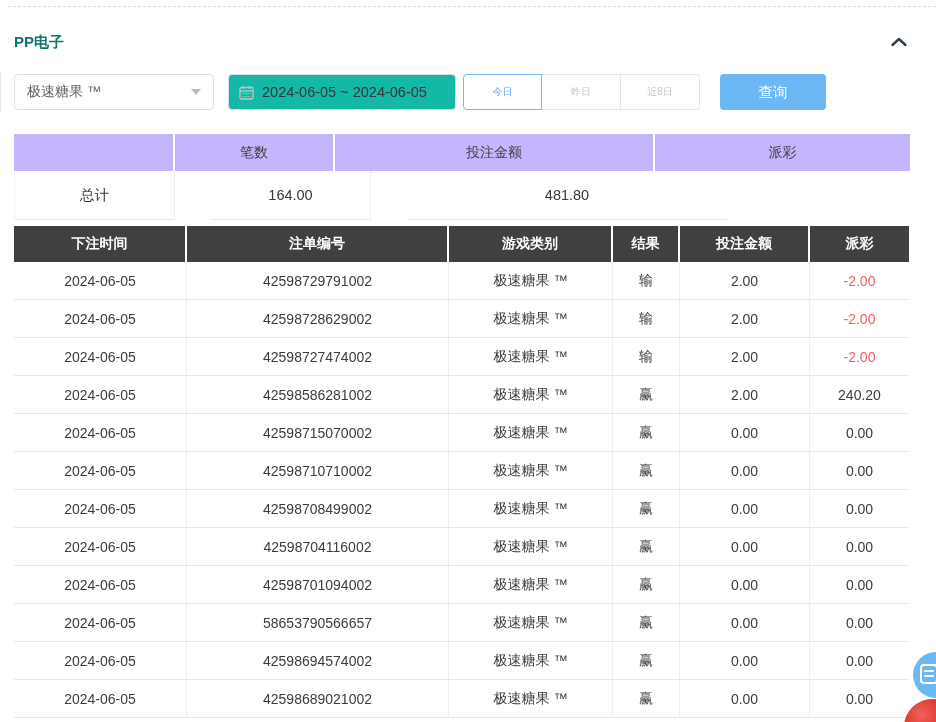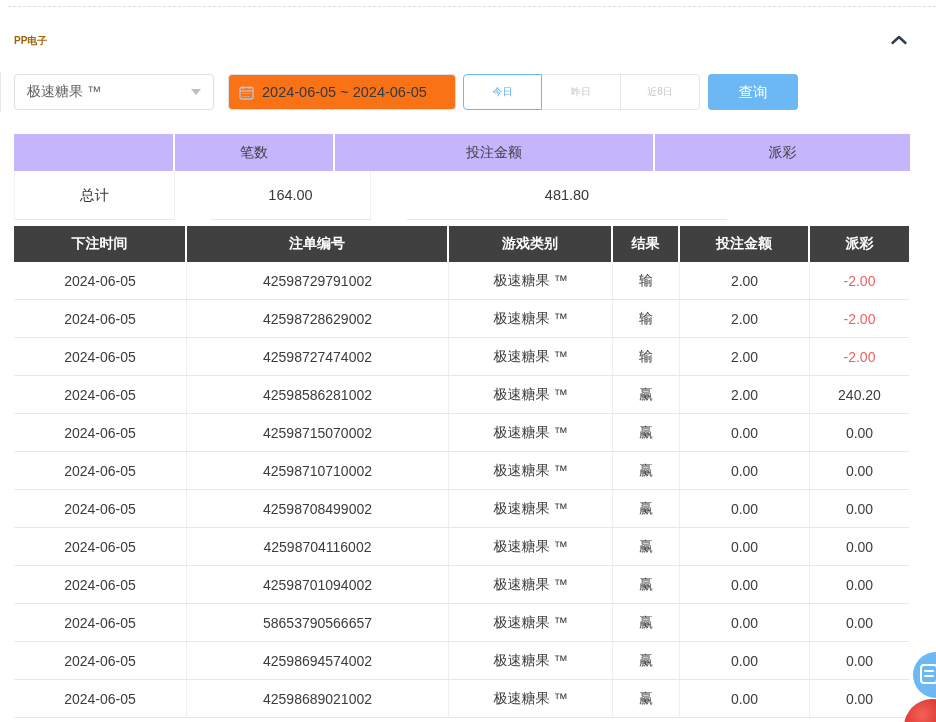--- a/index.html
+++ b/index.html
@@ -18,21 +18,21 @@
   }
   .left-edge-line {
     position: absolute; left: 0; top: 72px; height: 40px;
     border-left: 1px solid #e8e8e8;
   }
   
   .panel-header {
     position: absolute; top: 33px; left: 14px; right: 28px;
     display: flex; justify-content: space-between; align-items: center;
   }
-  .panel-title { font-size: 10px; font-weight: 700; color: #a16207; }
+  .panel-title { font-size: 15px; font-weight: 700; color: #0f766e; }
   .collapse-btn { cursor: pointer; display: flex; align-items: center; }
   
   .filter-bar {
     position: absolute; top: 74px; left: 14px;
     display: flex; align-items: center; height: 36px;
   }
   .select-box {
     width: 200px; height: 36px;
     border: 1px solid #dcdfe6; border-radius: 4px;
     display: flex; align-items: center;
@@ -41,21 +41,21 @@
   }
   .caret-down {
     width: 0; height: 0;
     border-left: 5px solid transparent; border-right: 5px solid transparent;
     border-top: 6px solid #b9bdc5;
   }
   .date-box {
     margin-left: 14px; width: 228px; height: 36px;
     border: 1px solid #dcdfe6; border-radius: 4px;
     display: flex; align-items: center; padding: 0 10px;
-    color: #35393d; background: #f97316; cursor: pointer;
+    color: #35393d; background: #14b8a6; cursor: pointer;
     font-size: 14.5px;
   }
   .date-box .cal { margin-right: 8px; display: flex; }
   .btn-group {
     margin-left: 7px; display: flex; height: 36px;
     border-radius: 4px;
   }
   .bg-btn {
     width: 79px; height: 36px; background: #fff;
     border: 1px solid #e3e6ea; color: #c3c6cb;
@@ -63,21 +63,21 @@
     display: flex; align-items: center; justify-content: center;
   }
   .bg-btn:first-child { border-radius: 4px 0 0 4px; }
   .bg-btn:last-child { border-radius: 0 4px 4px 0; border-left: none; }
   .bg-btn.mid { border-left: none; }
   .bg-btn.active {
     border: 1px solid #6db8f2; color: #57aaf0; z-index: 2;
     border-radius: 4px 0 0 4px;
   }
   .query-btn {
-    margin-left: 8px; width: 90px; height: 36px;
+    margin-left: 20px; width: 106px; height: 36px;
     background: #6cb8f4; color: #ffffff; border: none;
     border-radius: 4px; font-size: 14.5px; cursor: pointer;
     display: flex; align-items: center; justify-content: center;
   }
   
   .summary { position: absolute; top: 134px; left: 14px; width: 896px; }
   .summary-head { display: grid; grid-template-columns: 161px 160px 320px 255px; height: 37px; }
   .summary-head .sh {
     background: #c4b5fd; display: flex; align-items: center; justify-content: center;
     color: #404040; border-right: 2px solid #ffffff;

